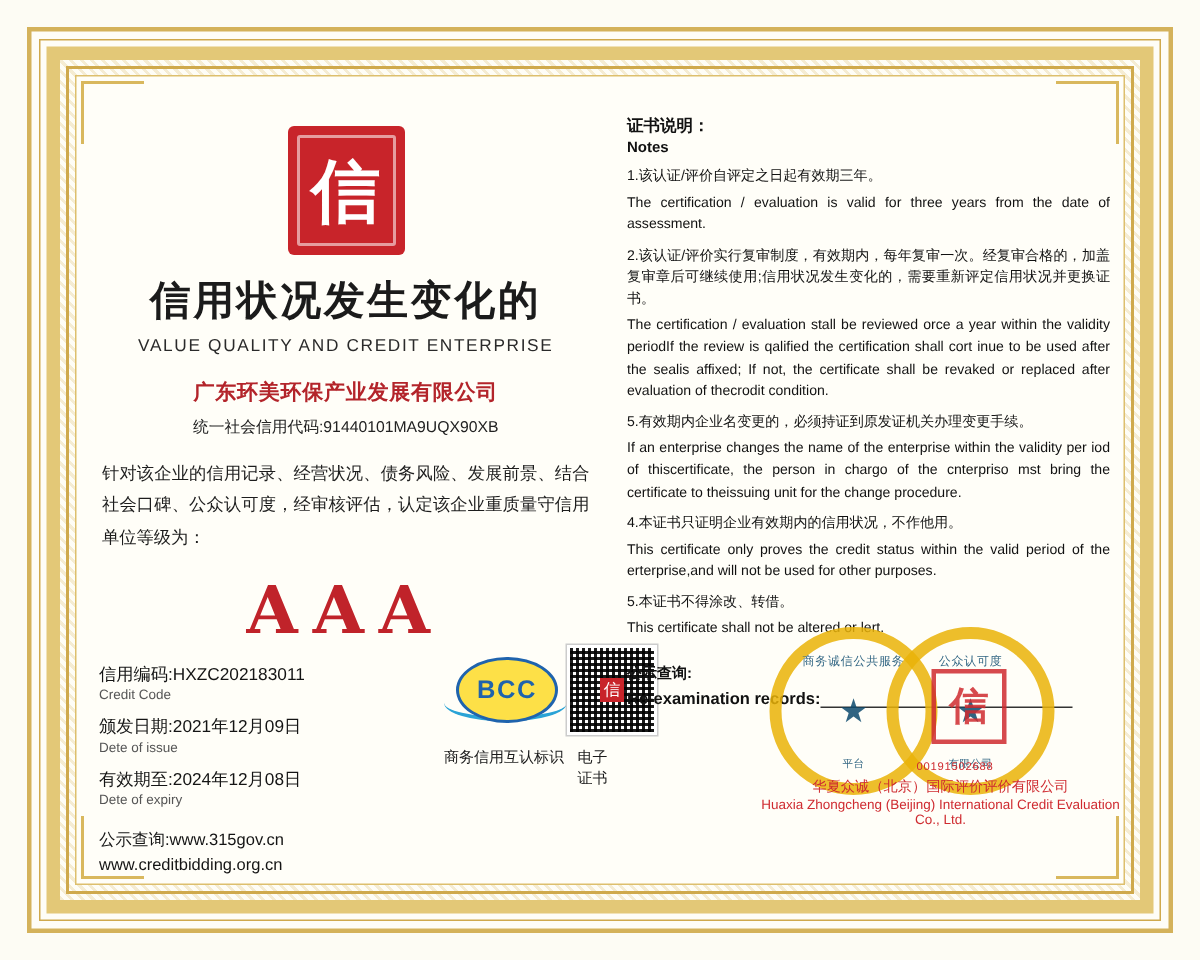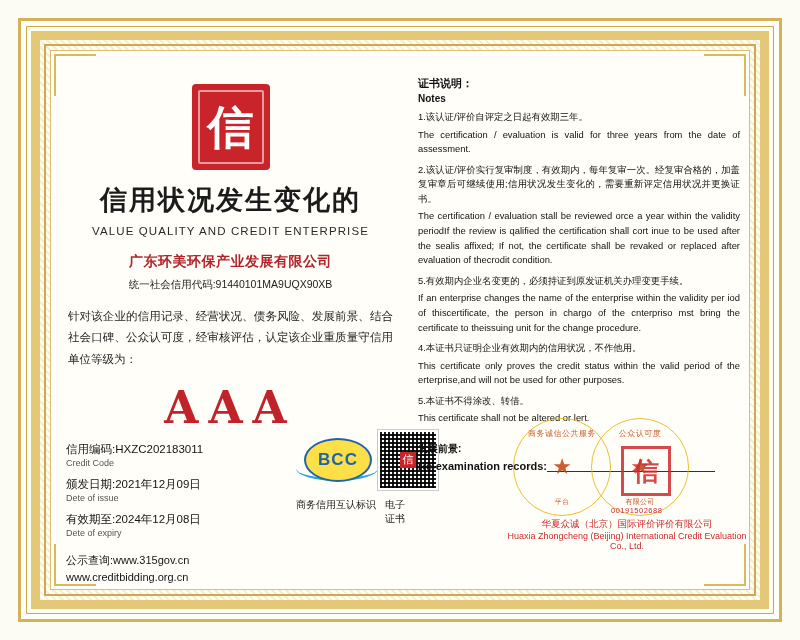--- a/index.html
+++ b/index.html
@@ -285,23 +285,23 @@
     position: absolute;
     left: 455px;
     top: 360px;
     width: 230px;
     height: 110px;
   }
   .stamp {
     position: absolute;
     width: 96px;
     height: 96px;
-    border: 1px solid #eab308;
+    border: 8px solid #eab308;
     border-radius: 50%;
-    color: #c2410c;
+    color: #0c4a6e;
     opacity: .85;
   }
   .stamp.left { left: 0; top: 0; }
   .stamp.right { left: 78px; top: 0; }
   .stamp .arc-top {
     position: absolute;
     left: 0; right: 0; top: 9px;
     text-align: center;
     font-size: 8px;
     letter-spacing: .5px;
@@ -439,21 +439,21 @@
       <div class="note-cn">5.有效期内企业名变更的，必须持证到原发证机关办理变更手续。</div>
       <div class="note-en">If an enterprise changes the name of the enterprise within the validity per iod of thiscertificate, the person in chargo of the cnterpriso mst bring the certificate to theissuing unit for the change procedure.</div>
 
       <div class="note-cn">4.本证书只证明企业有效期内的信用状况，不作他用。</div>
       <div class="note-en">This certificate only proves the credit status within the valid period of the erterprise,and will not be used for other purposes.</div>
 
       <div class="note-cn">5.本证书不得涂改、转借。</div>
       <div class="note-en">This certificate shall not be altered or lert.</div>
 
       <div class="reexam">
-        <div class="reexam-cn">发展前景:</div>
+        <div class="reexam-cn">公示查询:</div>
         <div class="reexam-en">
           <span>Re-examination records:</span><span class="reexam-line"></span>
         </div>
       </div>
     </div>
 
     <div class="stamps">
       <div class="stamp left">
         <div class="arc-top">商务诚信公共服务</div>
         <div class="star">★</div>

